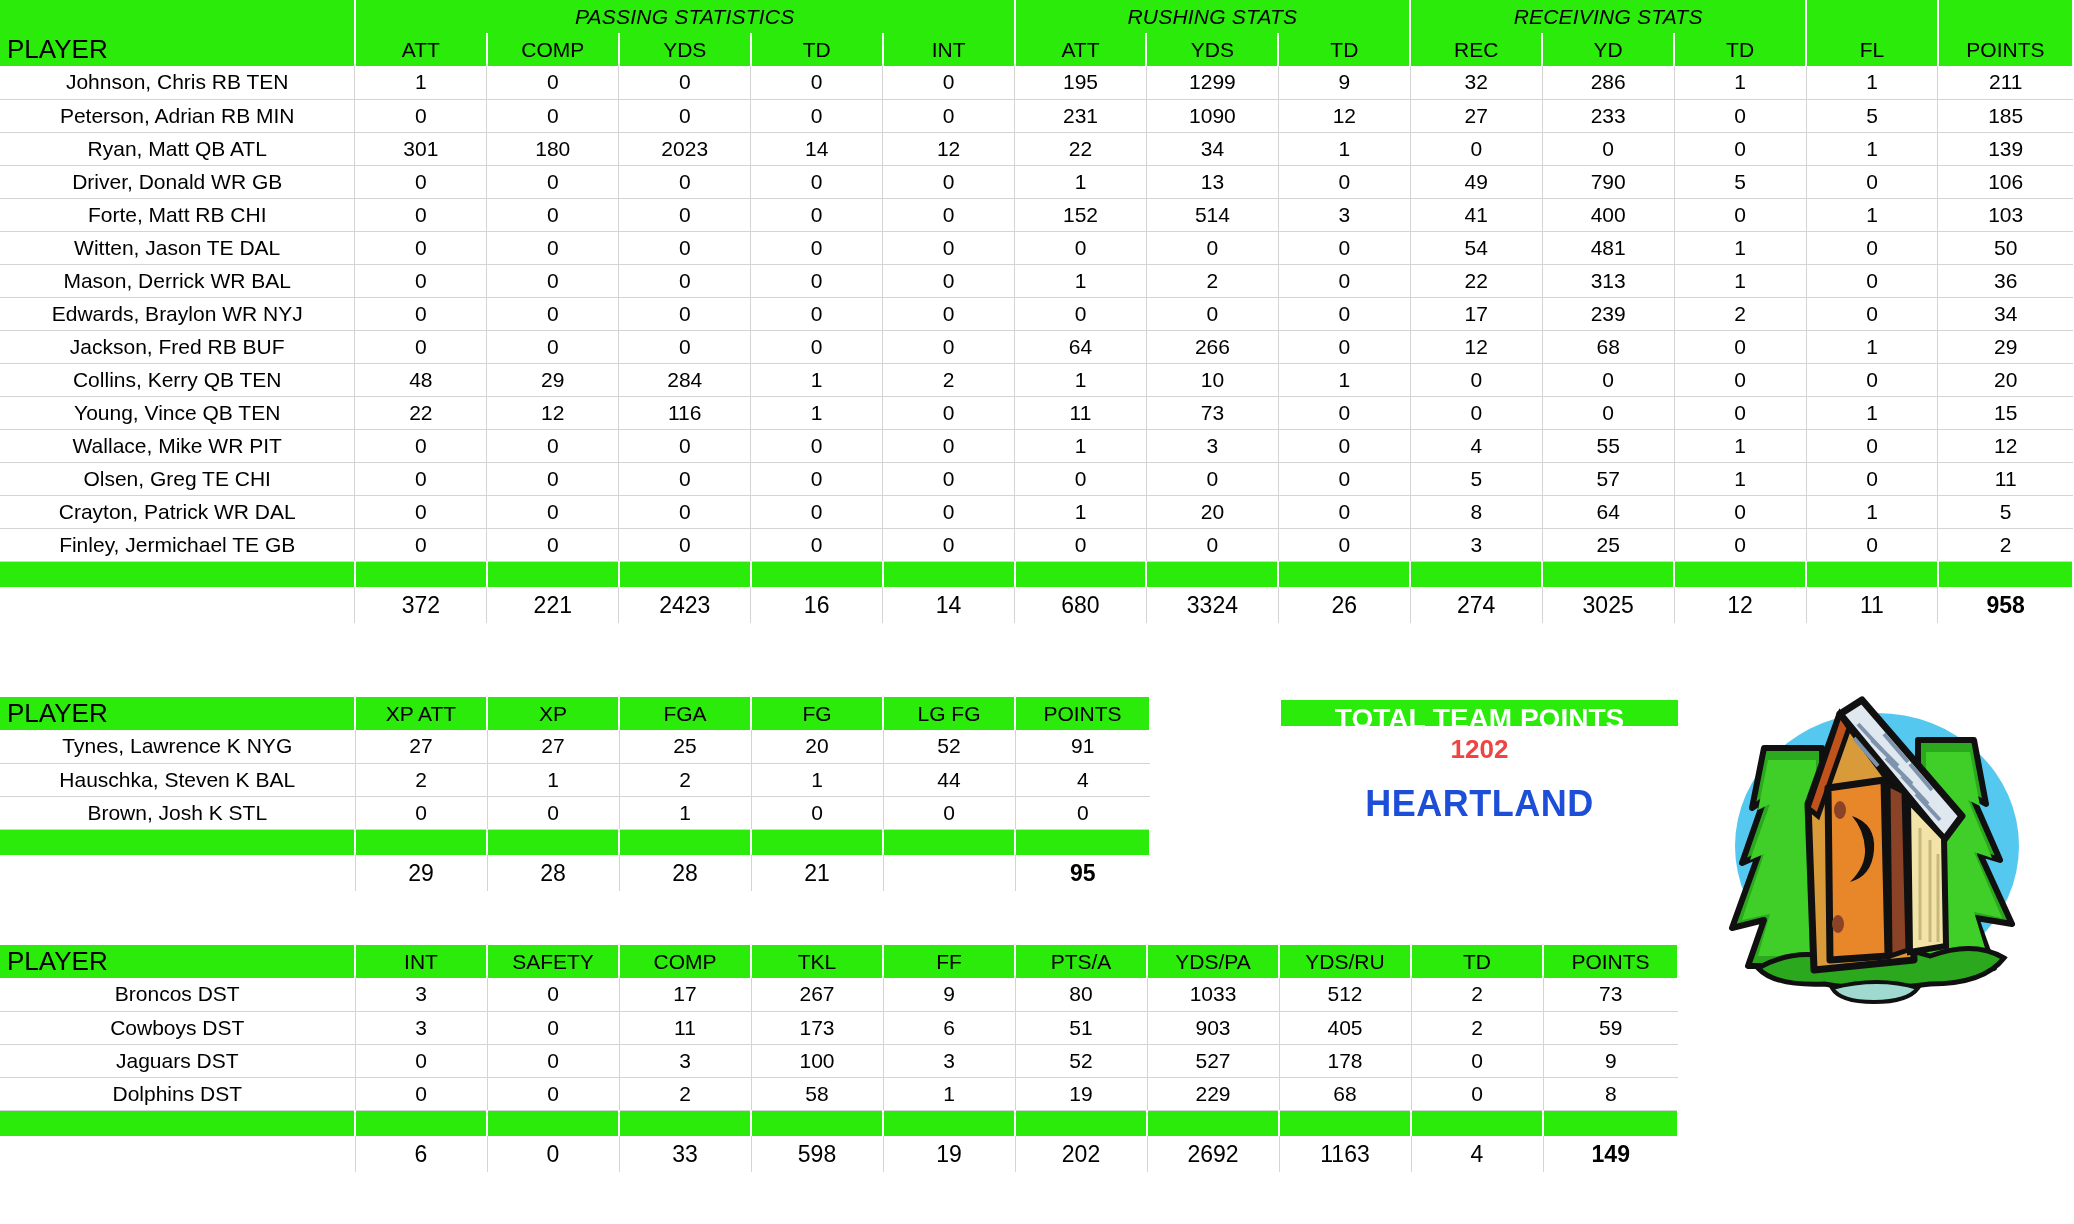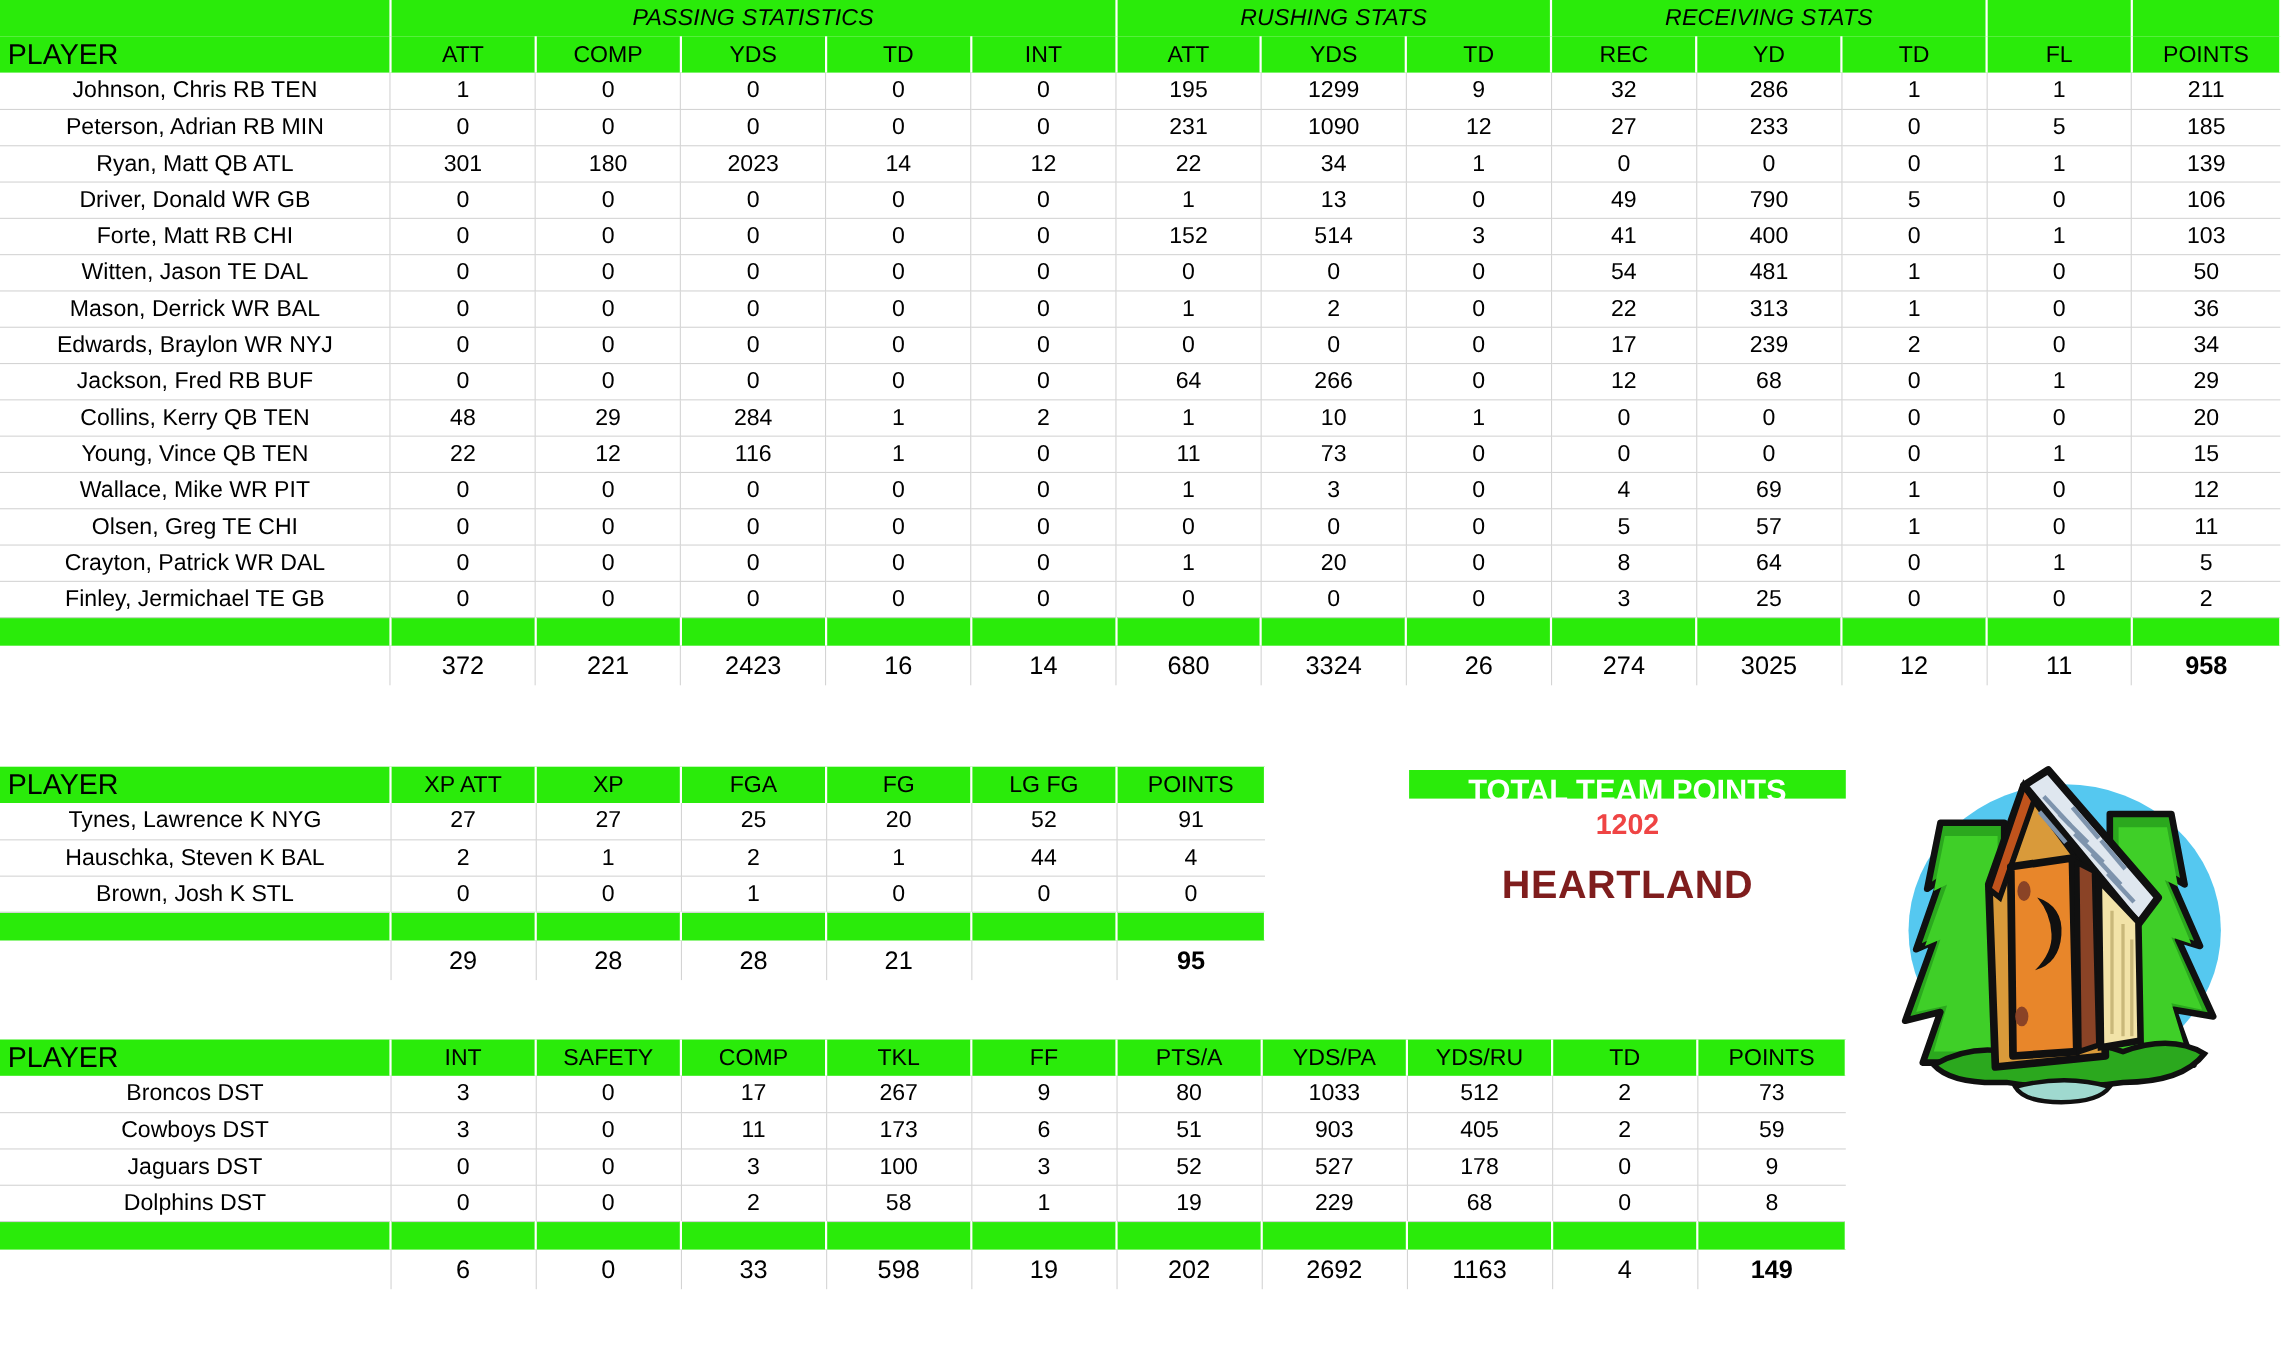--- a/index.html
+++ b/index.html
@@ -113,21 +113,21 @@
   }
   #teampanel .tp-val {
     font-size: 26px;
     font-weight: bold;
     color: #ef4444;
     margin-top: 8px;
   }
   #teampanel .tp-team {
     font-size: 36px;
     font-weight: bold;
-    color: #7f1d1d;
+    color: #1d4ed8;
     margin-top: 18px;
     letter-spacing: .5px;
   }
   #teampanel .tp-owner {
     font-size: 24px;
     font-weight: bold;
     color: #000;
     margin-top: 18px;
   }
 
@@ -369,21 +369,21 @@
           <td class="pname">Wallace, Mike WR PIT</td>
           <td>0</td>
           <td>0</td>
           <td>0</td>
           <td>0</td>
           <td>0</td>
           <td>1</td>
           <td>3</td>
           <td>0</td>
           <td>4</td>
-          <td>69</td>
+          <td>55</td>
           <td>1</td>
           <td>0</td>
           <td>12</td>
         </tr>
         <tr>
           <td class="pname">Olsen, Greg TE CHI</td>
           <td>0</td>
           <td>0</td>
           <td>0</td>
           <td>0</td>

